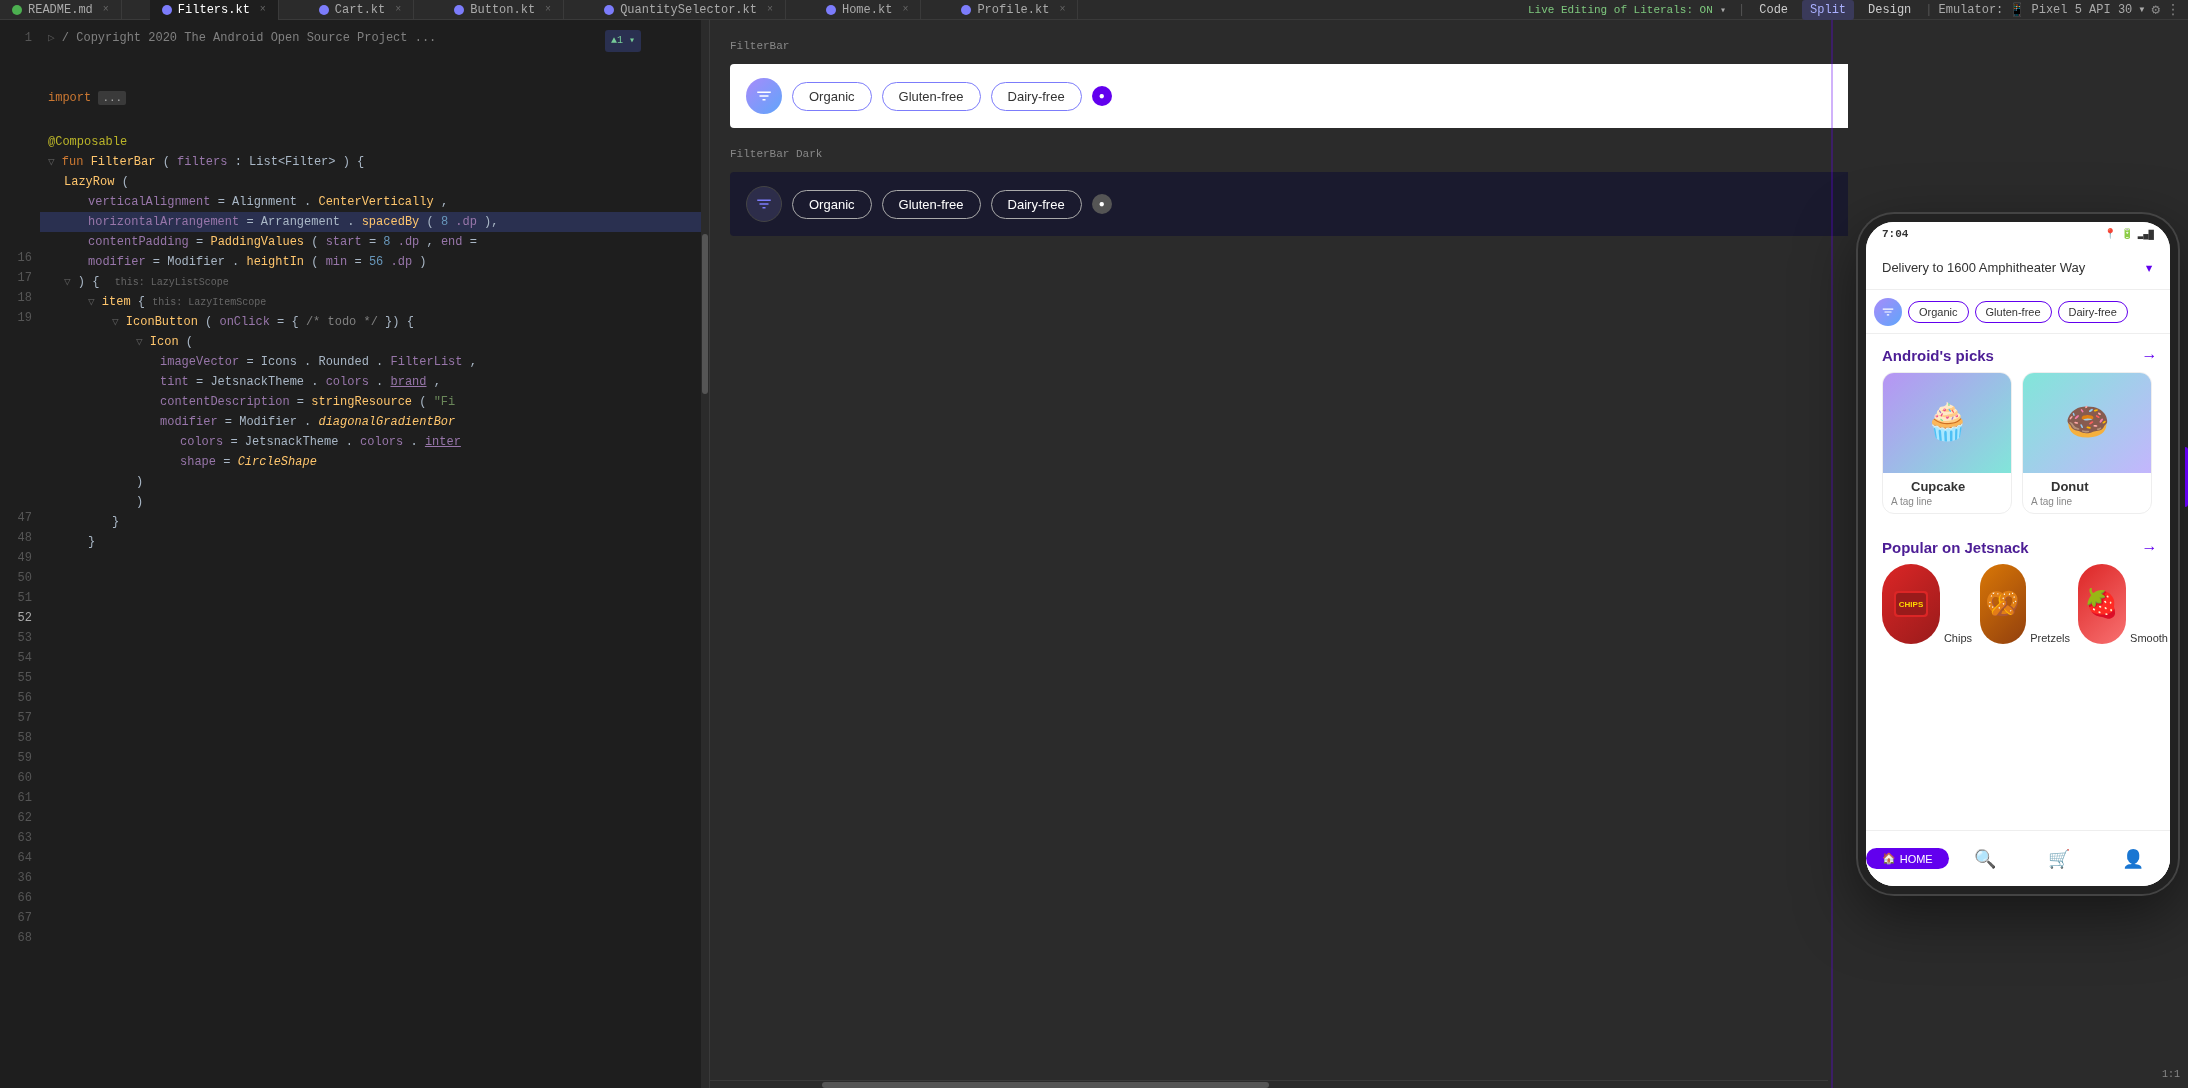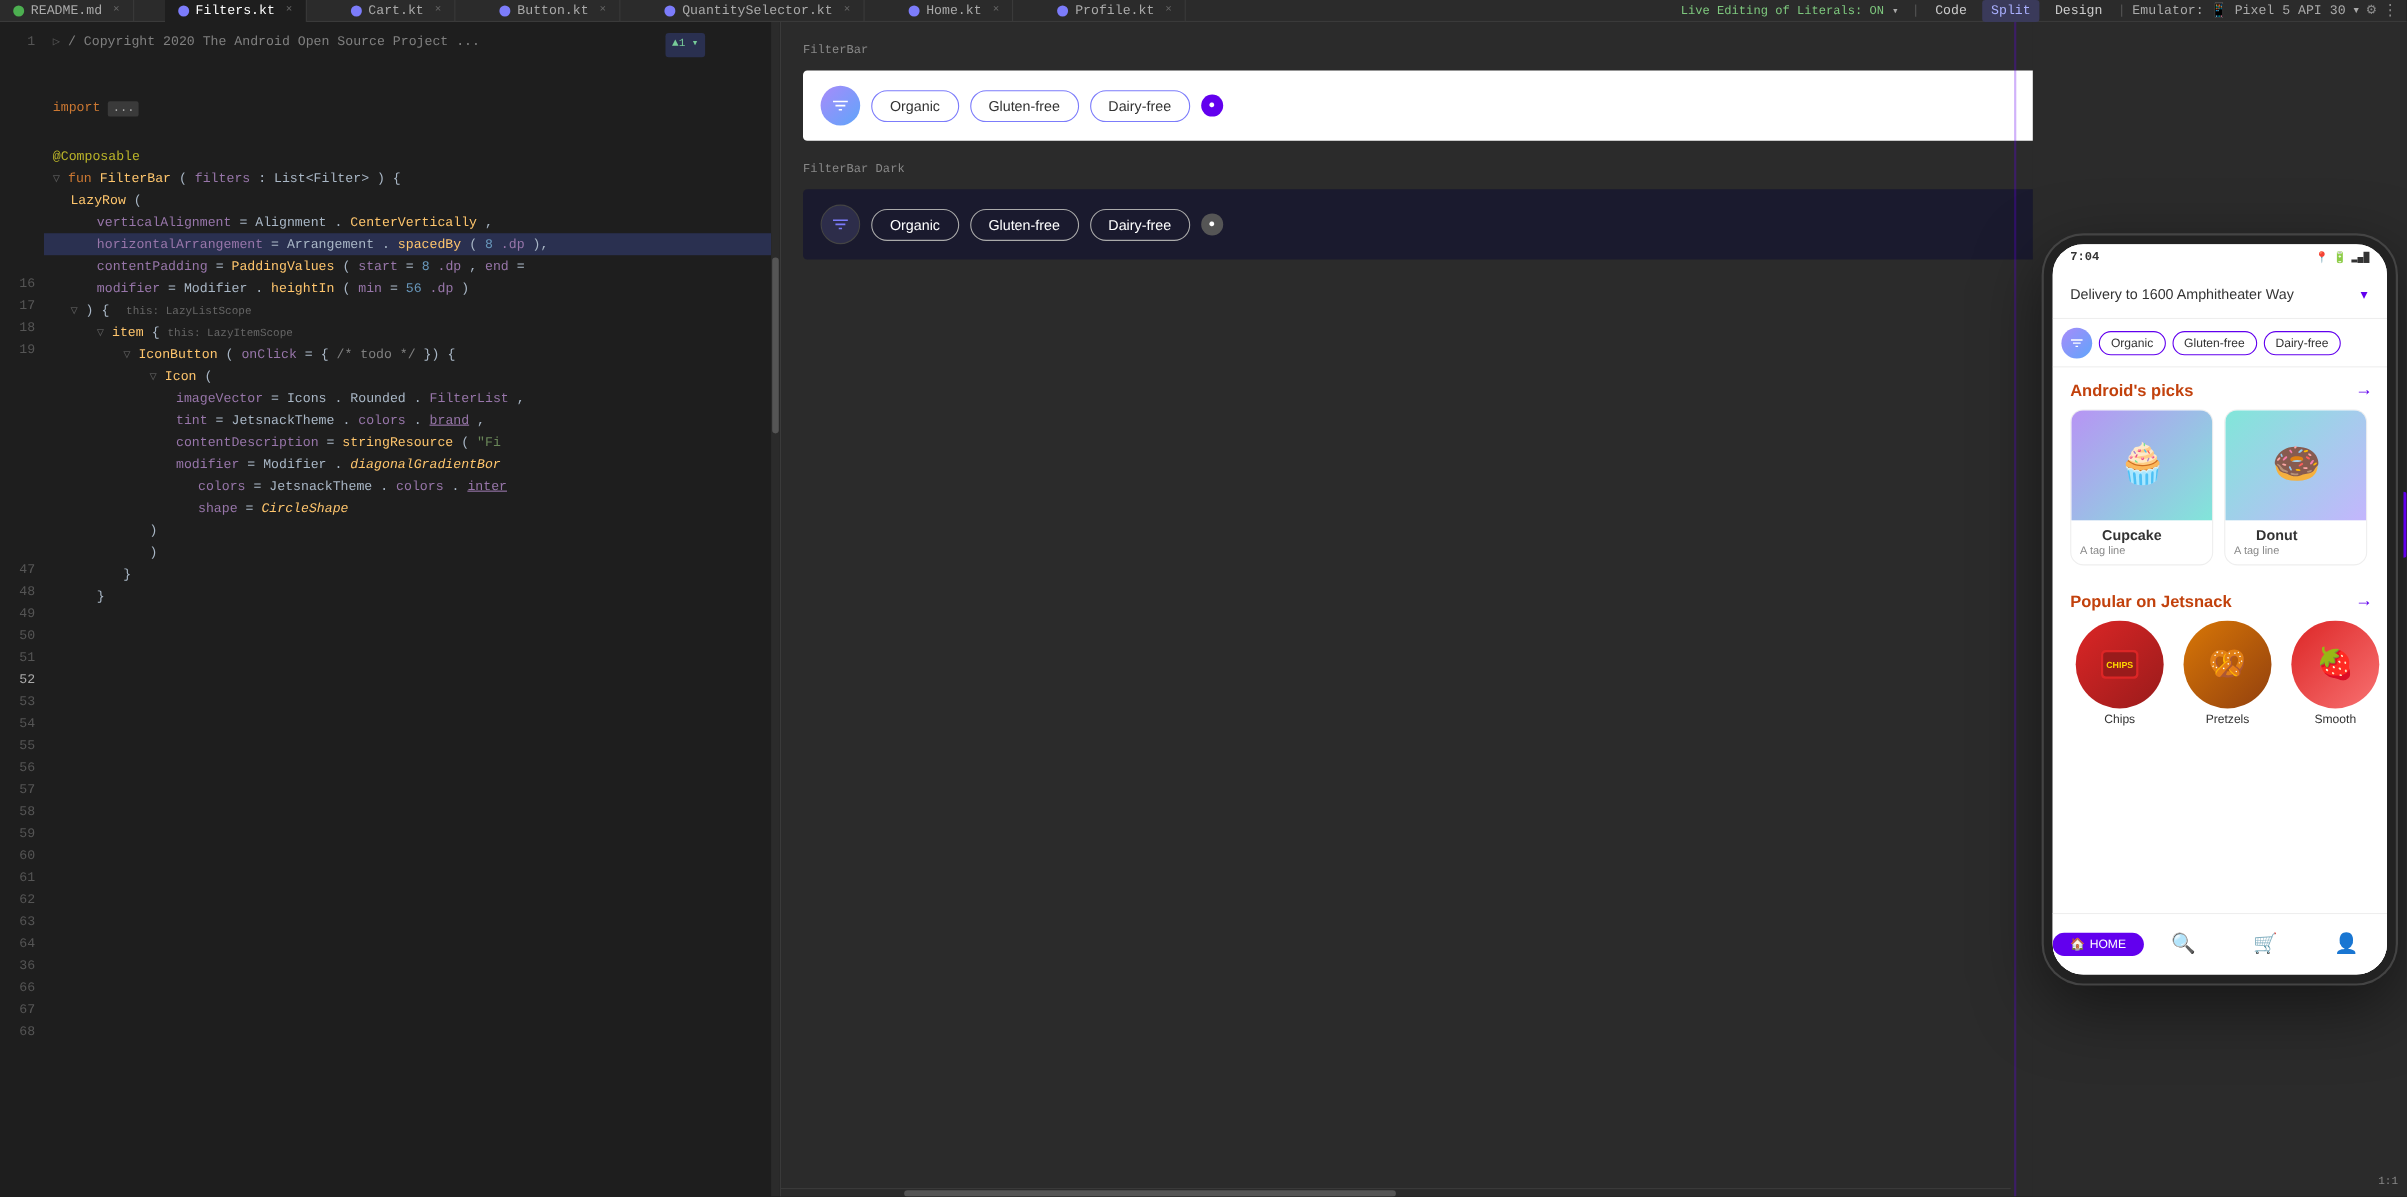--- a/index.html
+++ b/index.html
@@ -298,21 +298,21 @@
     }
     #phone-scroll::-webkit-scrollbar { display: none; }
     .section-header {
       display: flex;
       align-items: center;
       padding: 12px 16px 8px;
     }
     .section-title {
       font-size: 15px;
       font-weight: bold;
-      color: #c2410c;
+      color: #4c1d95;
       font-family: sans-serif;
       flex: 1;
     }
     .section-arrow {
       color: #6200ee;
       font-size: 16px;
     }
     .cards-row {
       display: flex;
       gap: 10px;
@@ -354,22 +354,22 @@
     .popular-row {
       display: flex;
       gap: 8px;
       padding: 0 16px 12px;
       overflow-x: hidden;
     }
     .popular-item {
       width: 90px;
       flex-shrink: 0;
       display: flex;
-      flex-direction: column;
-      align-items: center;
+      flex-direction: row;
+      align-items: flex-end;
       gap: 4px;
     }
     .popular-img {
       width: 80px;
       height: 80px;
       border-radius: 40px;
       display: flex;
       align-items: center;
       justify-content: center;
       font-size: 28px;

